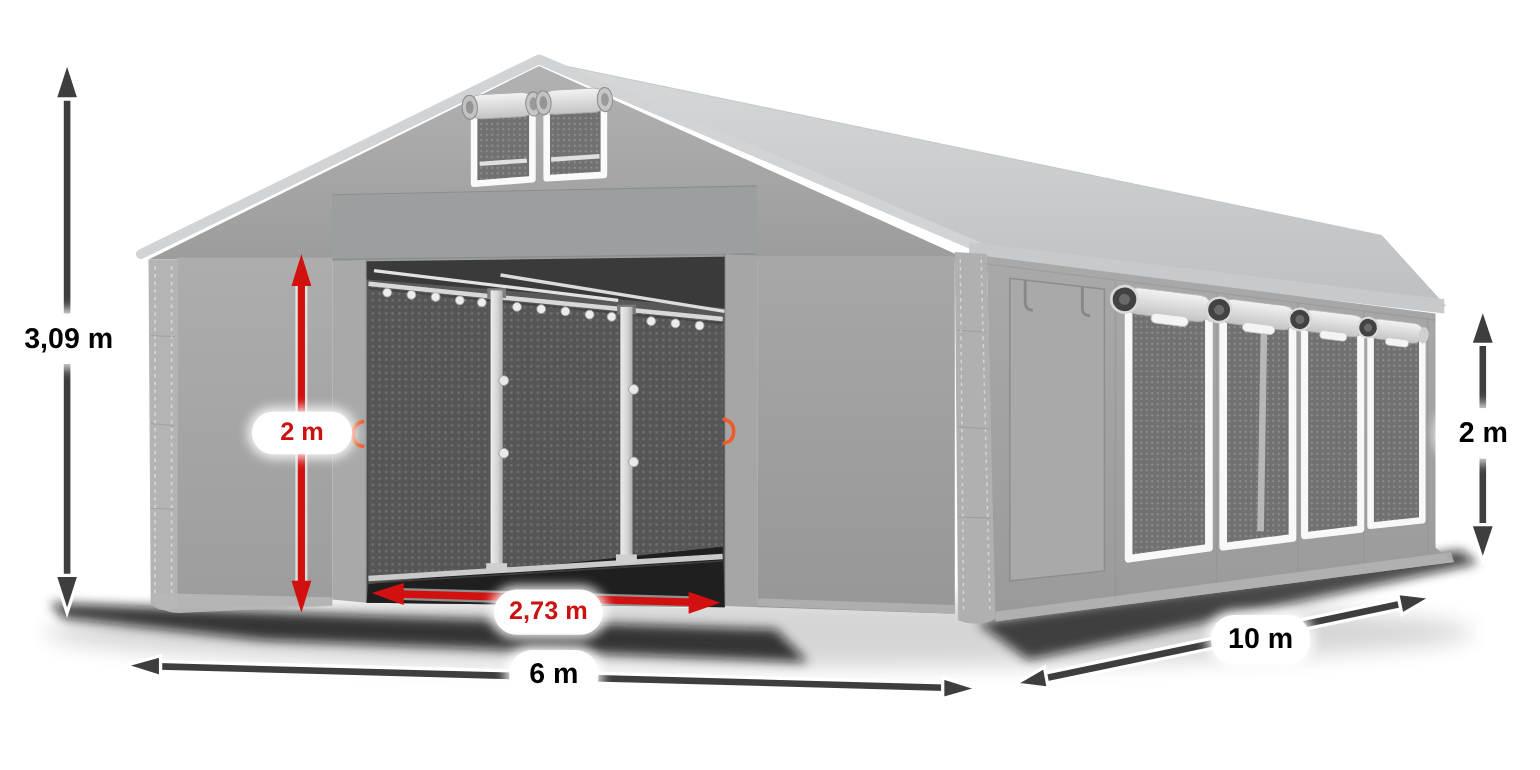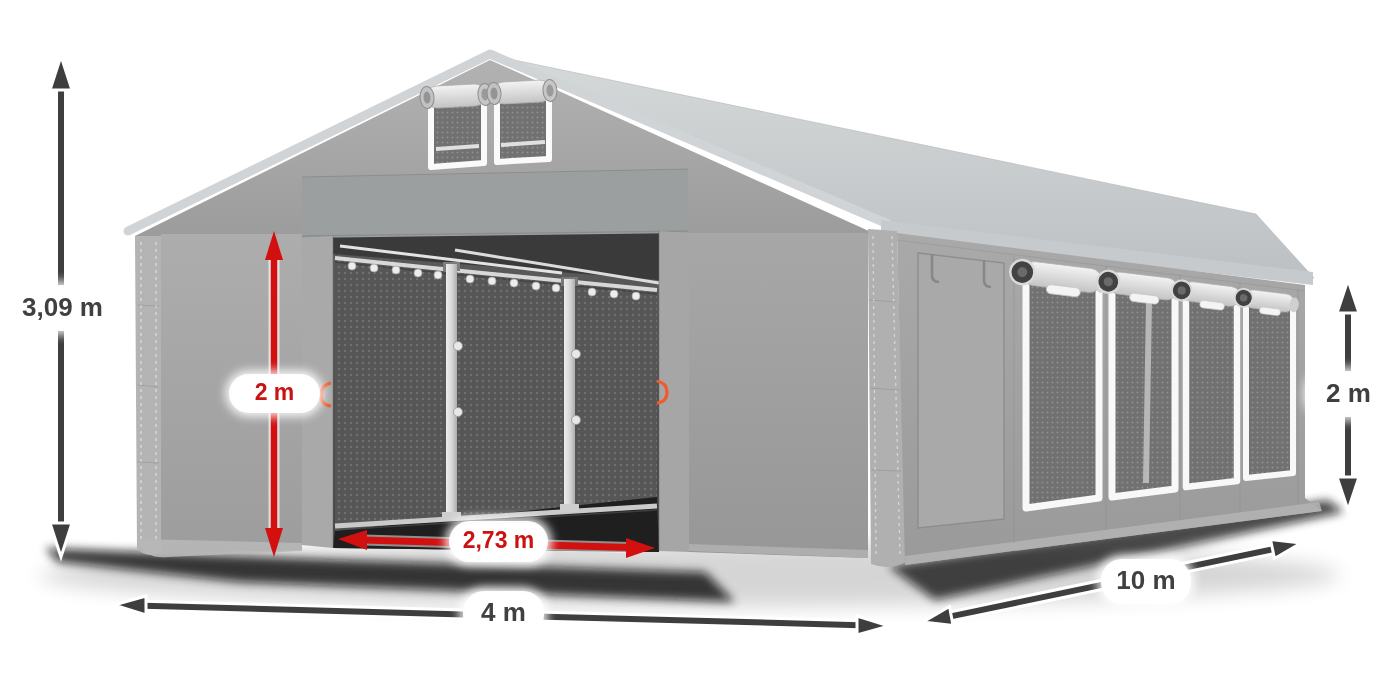--- a/index.html
+++ b/index.html
@@ -3,21 +3,21 @@
 <meta charset="utf-8">
 <style>
   html,body{margin:0;padding:0;background:#ffffff;}
   #stage{position:relative;width:1400px;height:700px;background:#ffffff;overflow:hidden;
          font-family:"Liberation Sans",sans-serif;}
   #tent-svg{position:absolute;left:0;top:0;}
   .pill{position:absolute;background:#ffffff;border-radius:18px;
         display:flex;align-items:center;justify-content:center;
         font-weight:bold;white-space:nowrap;
         box-shadow:0 0 0 3px rgba(255,255,255,.95),0 0 10px 7px rgba(255,255,255,.85),0 0 2px 1px rgba(190,190,190,.35);}
-  .pill.dark{color:#404040;font-size:26px;}
+  .pill.dark{color:#000000;font-size:26px;}
   .pill.red{color:#cc1111;font-size:23px;}
   .pill span{transform:translateY(-1px);}
 </style>
 </head>
 <body>
 
 <div id="stage">
 
 <svg id="tent-svg" width="1400" height="700" viewBox="0 0 1400 700">
   <defs>
@@ -291,26 +291,26 @@
 </svg>
 
   <div class="pill dark" style="left:14px;top:288px;width:97px;height:40px;">
     <span>3,09 m</span>
   </div>
 
   <div class="pill red" style="left:232px;top:377px;width:85px;height:33px;">
     <span>2 m</span>
   </div>
 
-  <div class="pill red" style="left:452px;top:524px;width:93px;height:35px;">
+  <div class="pill red" style="left:452px;top:539px;width:93px;height:35px;">
     <span>2,73 m</span>
   </div>
 
   <div class="pill dark" style="left:466px;top:594px;width:75px;height:39px;">
-    <span>4 m</span>
+    <span>6 m</span>
   </div>
 
   <div class="pill dark" style="left:1104px;top:562px;width:84px;height:39px;">
     <span>10 m</span>
   </div>
 
   <div class="pill dark" style="left:1311px;top:374px;width:75px;height:40px;">
     <span>2 m</span>
   </div>
 

